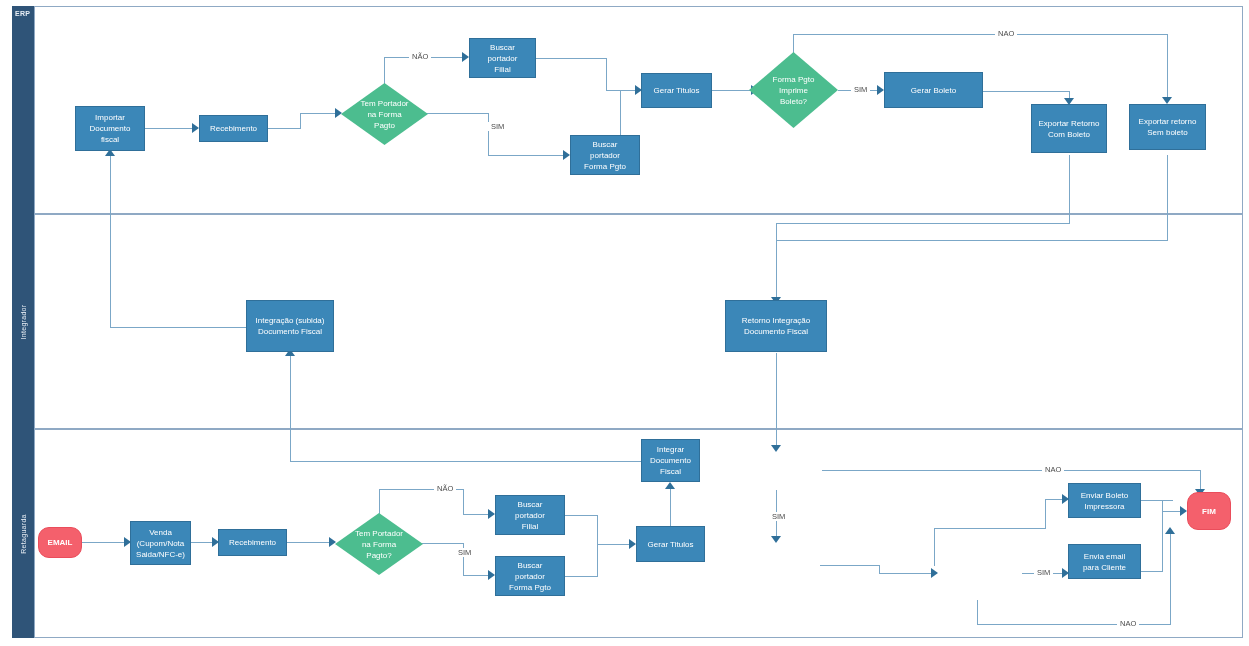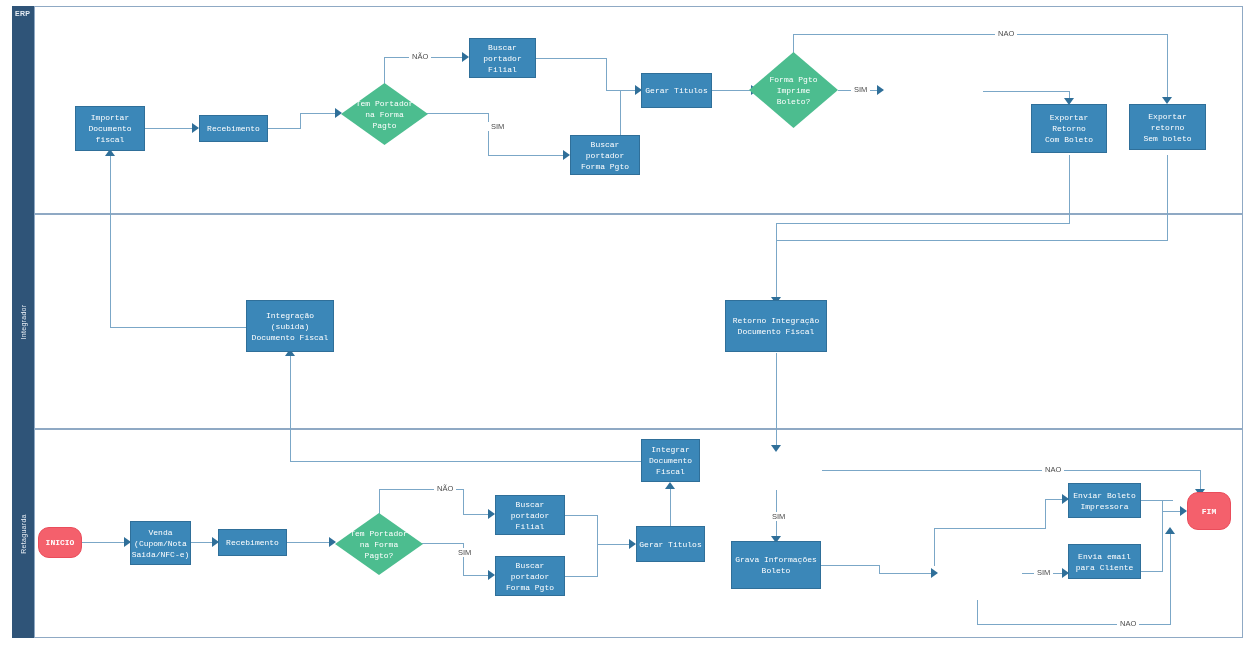--- a/index.html
+++ b/index.html
@@ -70,21 +70,21 @@
     position:absolute;
     left:0;top:0;right:0;bottom:0;
     background:#4cbd8f;
     clip-path:polygon(50% 0,100% 50%,50% 100%,0 50%);
   }
   .node.decision .txt{
     position:relative;
     z-index:2;
     padding:0 6px;
   }
-  .node .txt{width:100%;font-family:Liberation Mono, monospace;}
+  .node .txt{width:100%;}
   
   .seg{
     position:absolute;
     background:#7ba7c7;
     z-index:2;
   }
   .seg.h{height:1px;}
   .seg.v{width:1px;}
   .arrow{
     position:absolute;
@@ -274,36 +274,39 @@
   <div class="node process" style="left:570px;top:135px;width:70px;height:40px;">
     <span class="txt">Buscar<br>portador<br>Forma Pgto</span>
   </div>
   <div class="node process" style="left:641px;top:73px;width:71px;height:35px;">
     <span class="txt">Gerar Titulos</span>
   </div>
   <div class="node decision" style="left:749px;top:52px;width:89px;height:76px;">
     <span class="dia"></span>
     <span class="txt">Forma Pgto<br>Imprime<br>Boleto?</span>
   </div>
+  <div class="node process" style="left:884px;top:72px;width:99px;height:36px;">
+    <span class="txt">Gerar Boleto</span>
+  </div>
   <div class="node process" style="left:1031px;top:104px;width:76px;height:49px;">
     <span class="txt">Exportar Retorno<br>Com Boleto</span>
   </div>
   <div class="node process" style="left:1129px;top:104px;width:77px;height:46px;">
     <span class="txt">Exportar retorno<br>Sem boleto</span>
   </div>
 
   <div class="node process" style="left:246px;top:300px;width:88px;height:52px;">
     <span class="txt">Integração (subida)<br>Documento Fiscal</span>
   </div>
   <div class="node process" style="left:725px;top:300px;width:102px;height:52px;">
     <span class="txt">Retorno Integração<br>Documento Fiscal</span>
   </div>
 
   <div class="node terminator" style="left:38px;top:527px;width:44px;height:31px;">
-    <span class="txt">INICIO</span>
+    <span class="txt">EMAIL</span>
   </div>
   <div class="node process" style="left:130px;top:521px;width:61px;height:44px;">
     <span class="txt">Venda<br>(Cupom/Nota<br>Saida/NFC-e)</span>
   </div>
   <div class="node process" style="left:218px;top:529px;width:69px;height:27px;">
     <span class="txt">Recebimento</span>
   </div>
   <div class="node decision" style="left:335px;top:513px;width:88px;height:62px;">
     <span class="dia"></span>
     <span class="txt">Tem Portador<br>na Forma<br>Pagto?</span>
@@ -313,23 +316,20 @@
   </div>
   <div class="node process" style="left:495px;top:556px;width:70px;height:40px;">
     <span class="txt">Buscar<br>portador<br>Forma Pgto</span>
   </div>
   <div class="node process" style="left:636px;top:526px;width:69px;height:36px;">
     <span class="txt">Gerar Titulos</span>
   </div>
   <div class="node process" style="left:641px;top:439px;width:59px;height:43px;">
     <span class="txt">Integrar<br>Documento<br>Fiscal</span>
   </div>
-  <div class="node process" style="left:731px;top:541px;width:90px;height:48px;">
-    <span class="txt">Grava Informações<br>Boleto</span>
-  </div>
   <div class="node process" style="left:1068px;top:483px;width:73px;height:35px;">
     <span class="txt">Enviar Boleto<br>Impressora</span>
   </div>
   <div class="node process" style="left:1068px;top:544px;width:73px;height:35px;">
     <span class="txt">Envia email<br>para Cliente</span>
   </div>
   <div class="node terminator" style="left:1187px;top:492px;width:44px;height:38px;">
     <span class="txt">FIM</span>
   </div>
 

